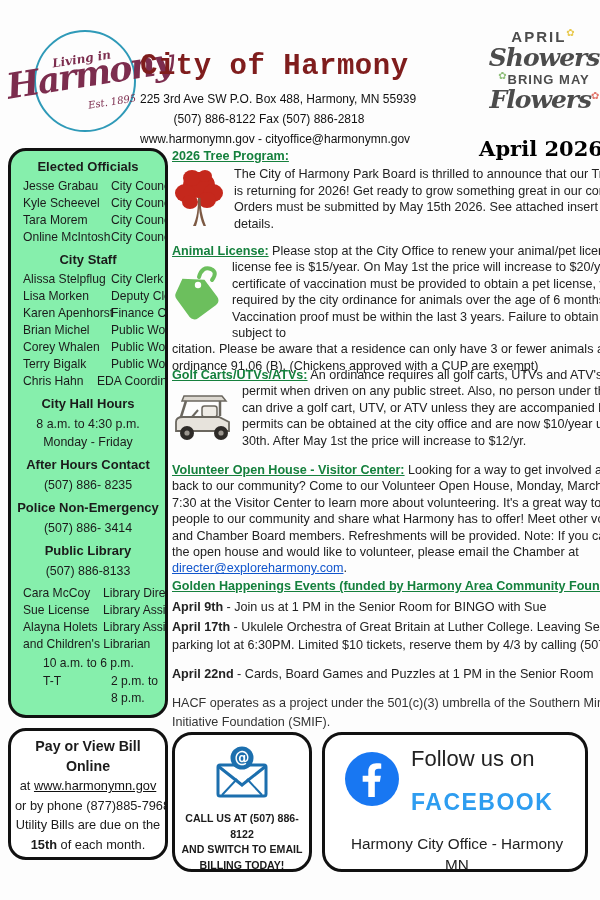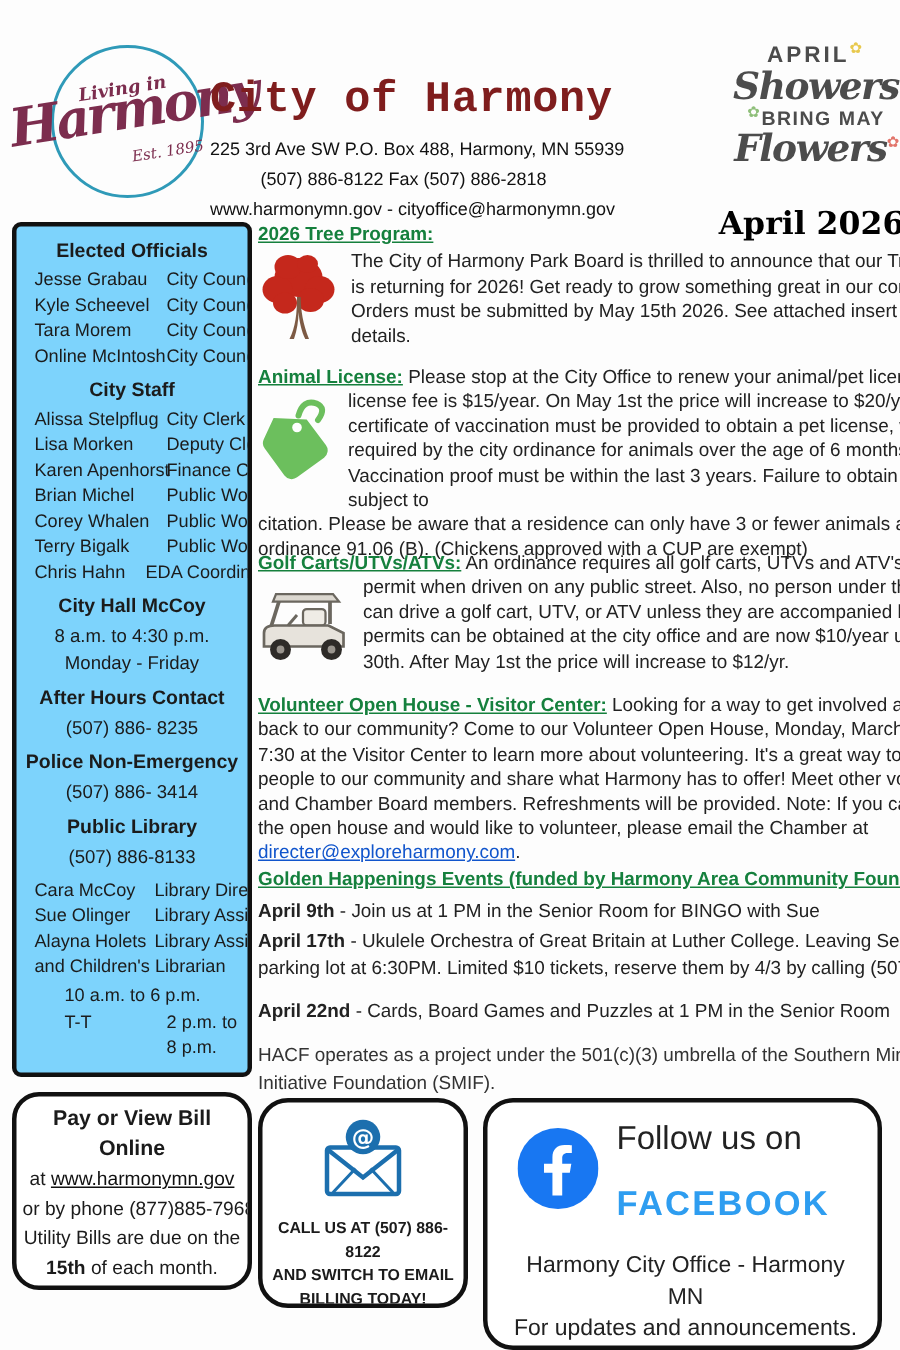--- a/index.html
+++ b/index.html
@@ -30,22 +30,22 @@
 
   .seasonal { left:482px; top:28px; width:124px; text-align:center; color:#4c4c4c; line-height:1.05; }
   .seas-caps { font-size:15px; font-weight:bold; letter-spacing:2px; }
   .seas-caps.small { font-size:13px; letter-spacing:1px; }
   .seas-script { font-family:"DejaVu Serif", serif; font-style:italic; font-weight:bold; font-size:25px; letter-spacing:-1px; }
   .flower { font-style:normal; font-weight:normal; font-size:10px; vertical-align:super; }
   .issue-date { left:478px; top:136px; width:126px; text-align:center;
     font-family:"DejaVu Serif", serif; font-weight:bold; font-size:21px; color:#000; }
 
   
-  .side-box { left:8px; top:148px; width:160px; height:570px; background:#7dd3fc;
-    border:3px solid #111; border-radius:6px; padding:6px 6px 0 6px; overflow:hidden; }
+  .side-box { left:8px; top:148px; width:160px; height:570px; background:#86efac;
+    border:3px solid #111; border-radius:18px; padding:6px 6px 0 6px; overflow:hidden; }
   .sb-h { text-align:center; font-weight:bold; font-size:13px; margin:6px 0 4px 0; }
   .sb-h.first { margin-top:2px; }
   .sb-row { display:flex; font-size:12.1px; line-height:17px; padding:0 2px 0 6px; white-space:nowrap; }
   .sb-row .n { width:88px; flex:none; }
   .sb-row.lib .n { width:80px; }
   .sb-note { font-size:12.1px; line-height:17px; padding-left:6px; white-space:nowrap; }
   .sb-center { text-align:center; font-size:12.4px; line-height:18px; white-space:pre-line; }
   .sb-hours { display:flex; font-size:12.1px; line-height:17.5px; padding-left:26px; }
   .sb-hours .n { width:68px; flex:none; }
 
@@ -74,21 +74,21 @@
   .grow { flex:1; }
   .mail-link { color:#1155cc; text-decoration:underline; }
   .ev { line-height:18.2px; margin-bottom:1.5px; }
   .ev b { font-weight:bold; }
   .note { line-height:19.5px; margin-top:11px; color:#333; }
 
   
   .email-box { left:172px; top:732px; width:140px; height:140px; background:#fff;
     border:3px solid #111; border-radius:20px; text-align:center; padding-top:10px; overflow:hidden; }
   .email-lines { font-size:10.6px; font-weight:bold; line-height:15.5px; white-space:pre-line; margin-top:6px; }
-  .fb-box { left:322px; top:732px; width:266px; height:168px; background:#fff;
+  .fb-box { left:322px; top:732px; width:266px; height:140px; background:#fff;
     border:3px solid #111; border-radius:20px; padding:12px 8px 0 12px; overflow:hidden; }
   .fb-top { display:flex; align-items:center; gap:12px; padding-left:8px; }
   .fb-follow { font-size:22px; color:#222; line-height:24px; }
   .fb-brand { font-size:23px; font-weight:bold; color:#2e9df0; letter-spacing:1.5px; line-height:26px;margin-top:18px; }
   .fb-line { text-align:center; font-size:15.3px; line-height:21px; color:#222; }
   .fb-lines-wrap { margin-top:18px; }
 </style>
 </head>
 <body>
 
@@ -157,39 +157,39 @@
     </div>
   <div class="sb-row">
       <span class="n">Terry Bigalk</span>
       <span>Public Works</span>
     </div>
   <div class="sb-row">
       <span class="n" style="width:74px">Chris Hahn</span>
       <span>EDA Coordinator</span>
     </div>
 
-  <div class="sb-h">City Hall McCoy</div>
+  <div class="sb-h">City Hall Hours</div>
   <div class="sb-center">8 a.m. to 4:30 p.m.
 Monday - Friday</div>
 
   <div class="sb-h">After Hours Contact</div>
   <div class="sb-center">(507) 886- 8235</div>
 
   <div class="sb-h">Police Non-Emergency</div>
   <div class="sb-center">(507) 886- 3414</div>
 
   <div class="sb-h">Public Library</div>
   <div class="sb-center">(507) 886-8133</div>
 
   <div class="sb-row lib" style="margin-top:5px">
       <span class="n">Cara McCoy</span>
       <span>Library Director</span>
     </div>
   <div class="sb-row lib">
-      <span class="n">Sue Olinger</span>
+      <span class="n">Sue License</span>
       <span>Library Assistant</span>
     </div>
   <div class="sb-row lib">
       <span class="n">Alayna Holets</span>
       <span>Library Assistant</span>
     </div>
   <div class="sb-note">and Children's Librarian</div>
 
   <div class="sb-hours" style="margin-top:2px">
       <span>10 a.m. to 6 p.m.</span>

